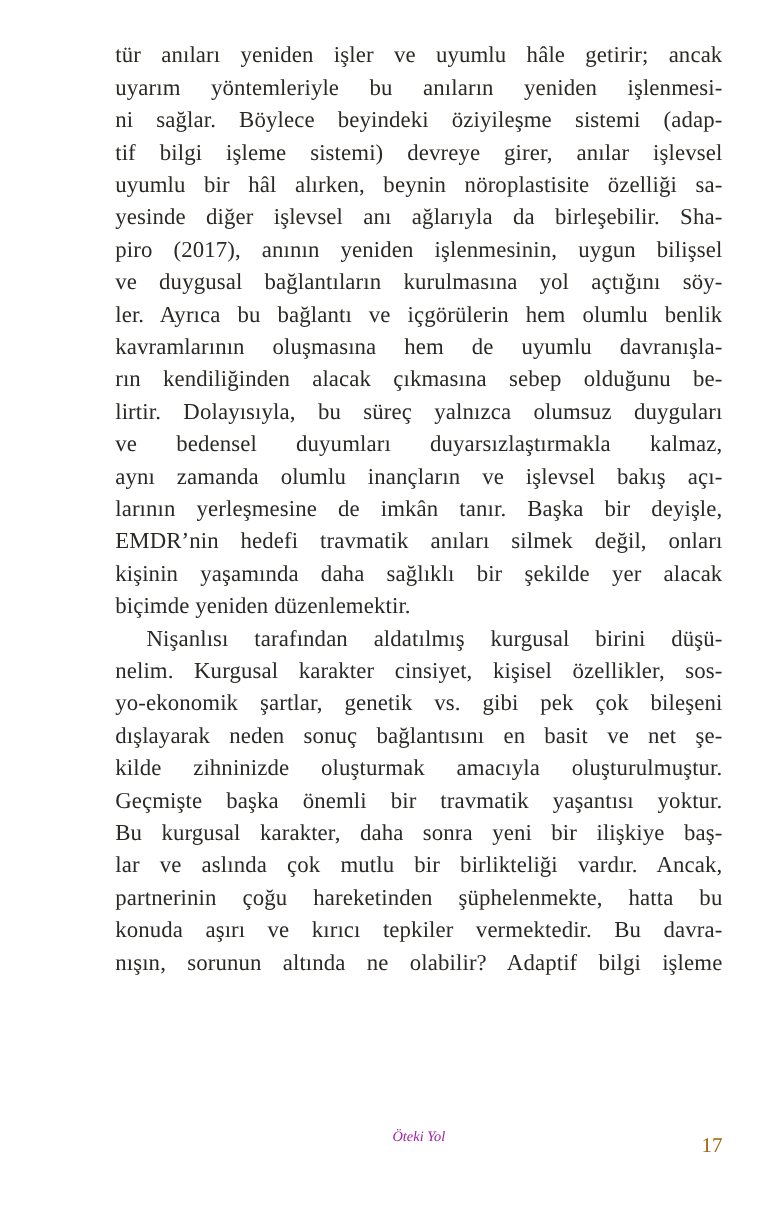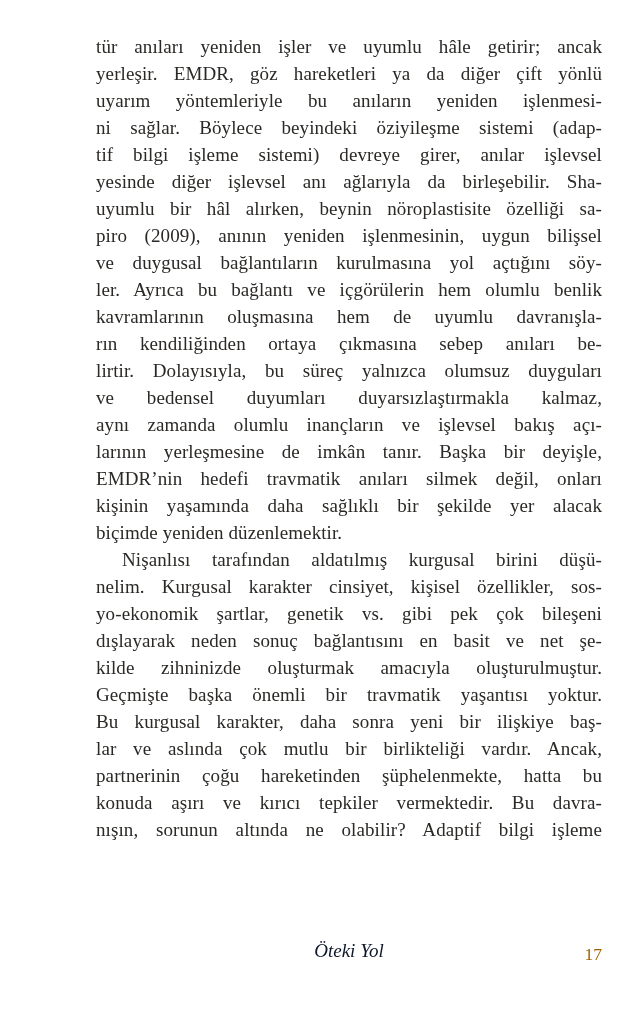--- a/index.html
+++ b/index.html
@@ -50,50 +50,49 @@
     width: 506px;
     height: 30px;
   }
   .running-title {
     position: absolute;
     left: 0;
     right: 0;
     top: 2px;
     text-align: center;
     font-style: italic;
-    font-size: 19px;
-    color: #0f172a;
+    font-size: 12px;
+    color: #a21caf;
   }
   .page-number {
     position: absolute;
     right: 0;
     top: 6px;
     font-size: 17.5px;
     color: #a16207;
   }
 </style>
 </head>
 <body>
 
 <div class="book-page">
 
   <div class="text-block">
 
   <div class="line">tür anıları yeniden işler ve uyumlu hâle getirir; ancak</div>
-      <div class="line">yerleşir. EMDR, göz hareketleri ya da diğer çift yönlü</div>
       <div class="line">uyarım yöntemleriyle bu anıların yeniden işlenmesi-</div>
       <div class="line">ni sağlar. Böylece beyindeki öziyileşme sistemi (adap-</div>
       <div class="line">tif bilgi işleme sistemi) devreye girer, anılar işlevsel</div>
+      <div class="line">uyumlu bir hâl alırken, beynin nöroplastisite özelliği sa-</div>
       <div class="line">yesinde diğer işlevsel anı ağlarıyla da birleşebilir. Sha-</div>
-      <div class="line">uyumlu bir hâl alırken, beynin nöroplastisite özelliği sa-</div>
-      <div class="line">piro (2009), anının yeniden işlenmesinin, uygun bilişsel</div>
+      <div class="line">piro (2017), anının yeniden işlenmesinin, uygun bilişsel</div>
       <div class="line">ve duygusal bağlantıların kurulmasına yol açtığını söy-</div>
       <div class="line">ler. Ayrıca bu bağlantı ve içgörülerin hem olumlu benlik</div>
       <div class="line">kavramlarının oluşmasına hem de uyumlu davranışla-</div>
-      <div class="line">rın kendiliğinden ortaya çıkmasına sebep anıları be-</div>
+      <div class="line">rın kendiliğinden alacak çıkmasına sebep olduğunu be-</div>
       <div class="line">lirtir. Dolayısıyla, bu süreç yalnızca olumsuz duyguları</div>
       <div class="line">ve bedensel duyumları duyarsızlaştırmakla kalmaz,</div>
       <div class="line">aynı zamanda olumlu inançların ve işlevsel bakış açı-</div>
       <div class="line">larının yerleşmesine de imkân tanır. Başka bir deyişle,</div>
       <div class="line">EMDR’nin hedefi travmatik anıları silmek değil, onları</div>
       <div class="line">kişinin yaşamında daha sağlıklı bir şekilde yer alacak</div>
       <div class="line no-justify">biçimde yeniden düzenlemektir.</div>
       <div class="line indent">Nişanlısı tarafından aldatılmış kurgusal birini düşü-</div>
       <div class="line">nelim. Kurgusal karakter cinsiyet, kişisel özellikler, sos-</div>
       <div class="line">yo-ekonomik şartlar, genetik vs. gibi pek çok bileşeni</div>

